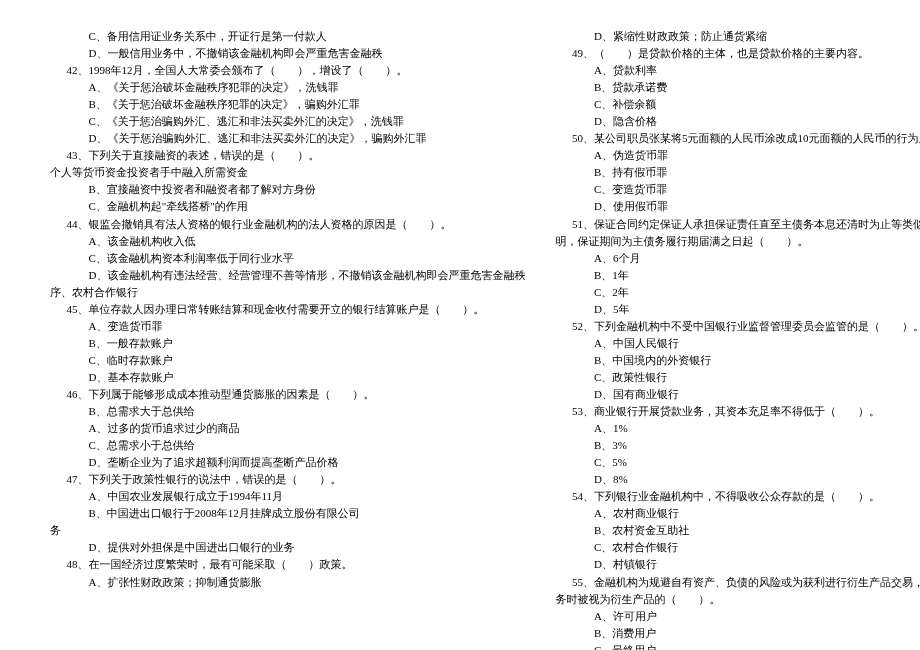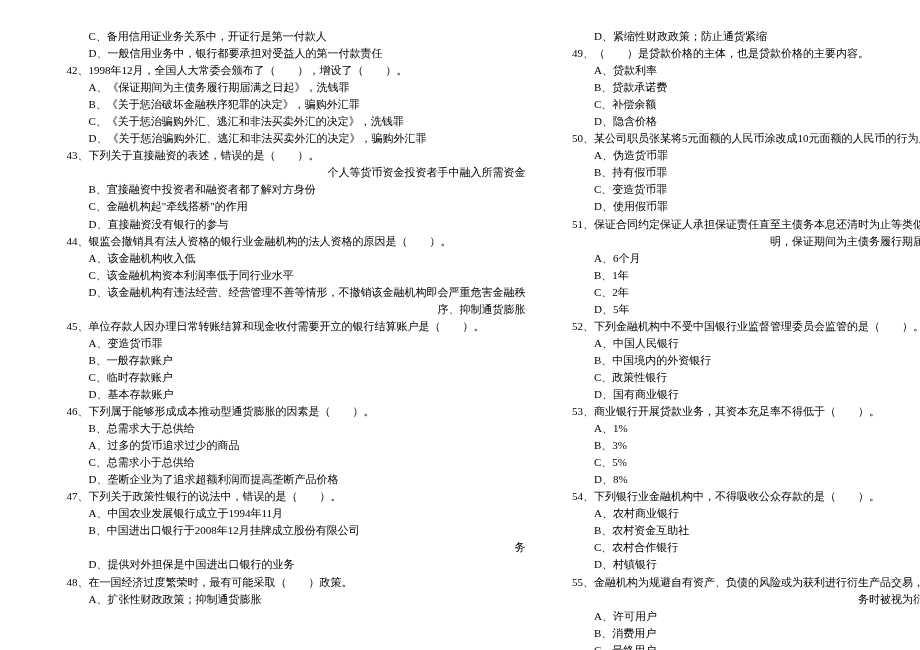--- a/index.html
+++ b/index.html
@@ -14,44 +14,43 @@
   box-sizing: border-box;
 }
 .columns {
   display: flex;
   gap: 30px;
 }
 .col { flex: 1; }
 .q, .opt { white-space: pre; }
 .q { text-indent: 1.5em; }
 .opt { text-indent: 3.5em; }
-.wrap { text-indent: 0; text-align: right; }
+.wrap { text-indent: 0; }
 </style>
 </head>
 <body>
 
 <div class="columns">
   <div class="col" id="col-left">
       <div class="opt">C、备用信用证业务关系中，开证行是第一付款人</div>
-      <div class="opt">D、一般信用业务中，银行都要承担对受益人的第一付款责任</div>
+      <div class="opt">D、一般信用业务中，不撤销该金融机构即会严重危害金融秩</div>
       <div class="q">42、1998年12月，全国人大常委会颁布了（　　），增设了（　　）。</div>
-      <div class="opt">A、《保证期间为主债务履行期届满之日起》，洗钱罪</div>
+      <div class="opt">A、《关于惩治破坏金融秩序犯罪的决定》，洗钱罪</div>
       <div class="opt">B、《关于惩治破坏金融秩序犯罪的决定》，骗购外汇罪</div>
       <div class="opt">C、《关于惩治骗购外汇、逃汇和非法买卖外汇的决定》，洗钱罪</div>
       <div class="opt">D、《关于惩治骗购外汇、逃汇和非法买卖外汇的决定》，骗购外汇罪</div>
       <div class="q">43、下列关于直接融资的表述，错误的是（　　）。</div>
       <div class="wrap">个人等货币资金投资者手中融入所需资金</div>
       <div class="opt">B、宜接融资中投资者和融资者都了解对方身份</div>
       <div class="opt">C、金融机构起"牵线搭桥"的作用</div>
-      <div class="opt">D、直接融资没有银行的参与</div>
       <div class="q">44、银监会撤销具有法人资格的银行业金融机构的法人资格的原因是（　　）。</div>
       <div class="opt">A、该金融机构收入低</div>
       <div class="opt">C、该金融机构资本利润率低于同行业水平</div>
       <div class="opt">D、该金融机构有违法经营、经营管理不善等情形，不撤销该金融机构即会严重危害金融秩</div>
-      <div class="wrap">序、抑制通货膨胀</div>
+      <div class="wrap">序、农村合作银行</div>
       <div class="q">45、单位存款人因办理日常转账结算和现金收付需要开立的银行结算账户是（　　）。</div>
       <div class="opt">A、变造货币罪</div>
       <div class="opt">B、一般存款账户</div>
       <div class="opt">C、临时存款账户</div>
       <div class="opt">D、基本存款账户</div>
       <div class="q">46、下列属于能够形成成本推动型通货膨胀的因素是（　　）。</div>
       <div class="opt">B、总需求大于总供给</div>
       <div class="opt">A、过多的货币追求过少的商品</div>
       <div class="opt">C、总需求小于总供给</div>
       <div class="opt">D、垄断企业为了追求超额利润而提高垄断产品价格</div>

